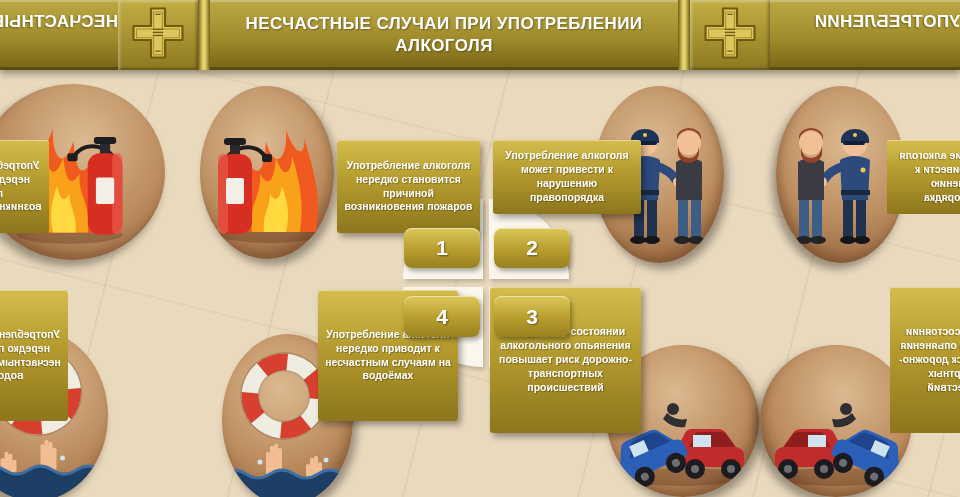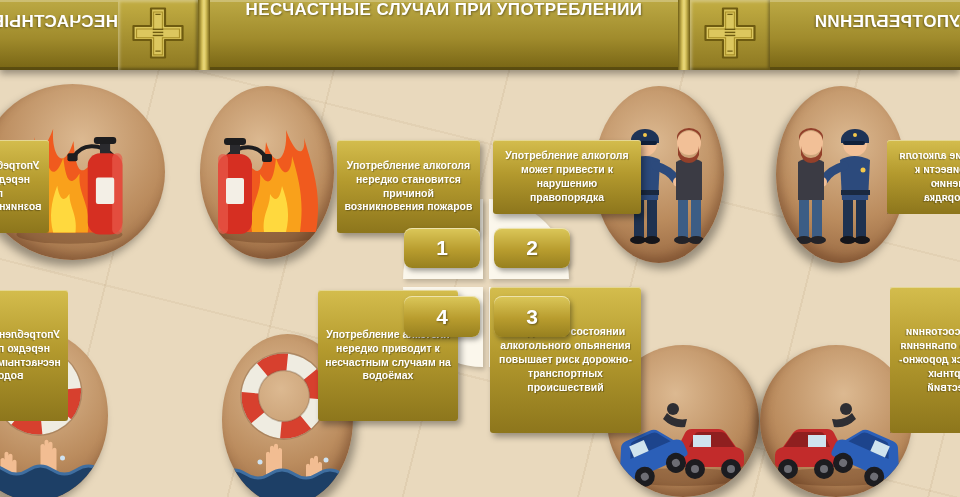--- a/index.html
+++ b/index.html
@@ -17,21 +17,21 @@
   .seg-mirror-right{width:190px;}
   .banner-mirror-inner{position:absolute;top:12px;left:0;white-space:nowrap;
     font-size:17px;font-weight:bold;color:#ffffff;letter-spacing:0.4px;
     text-shadow:1px 1px 2px rgba(0,0,0,0.35);transform:scaleX(-1);}
   .seg-mirror-left .banner-mirror-inner{width:118px;}
   .seg-mirror-right .banner-mirror-inner{width:190px;}
   .cross-panel{width:80px;display:flex;align-items:center;justify-content:center;
     background:linear-gradient(180deg,#c3ae43,#8d7821);
     box-shadow:inset 2px 2px 3px rgba(255,255,255,0.3), inset -2px -2px 3px rgba(0,0,0,0.3);}
   .ridge{width:12px;background:linear-gradient(90deg,#6e5d14,#d8c45c 35%,#e9d97e 50%,#d8c45c 65%,#6e5d14);}
-  .title-panel{flex:1;display:flex;flex-direction:column;justify-content:flex-start;align-items:center;gap:2px;}
+  .title-panel{flex:1;display:flex;flex-direction:column;justify-content:center;align-items:center;gap:2px;}
   .title-line{font-size:17px;font-weight:bold;color:#ffffff;letter-spacing:0.4px;text-align:center;
     text-shadow:1px 1px 2px rgba(0,0,0,0.35);}
   
   .petal{position:absolute;width:80px;height:80px;background:#fbf7ec;z-index:1;
     box-shadow:2px 3px 4px rgba(0,0,0,0.18);}
   
   .circle{position:absolute;border-radius:50%;overflow:hidden;z-index:2;
     background:radial-gradient(circle at 45% 32%, #dcb991 0%, #bb8c5e 55%, #8d5d38 100%);
     box-shadow:4px 6px 9px rgba(0,0,0,0.35), inset -4px -6px 10px rgba(90,50,25,0.35);}
   .circle svg{display:block;width:100%;height:100%;}
@@ -71,20 +71,21 @@
             <rect x="26" y="34" width="12" height="1.6"></rect>
               <rect x="29" y="10" width="6" height="1.4"></rect>
             <rect x="29" y="52" width="6" height="1.4"></rect>
           </g>
         </svg>
       </span>
     </div>
     <div class="ridge"></div>
     <div class="title-panel">
       <div class="title-line">НЕСЧАСТНЫЕ СЛУЧАИ ПРИ УПОТРЕБЛЕНИИ</div>
+      <div class="title-line">АЛКОГОЛЯ</div>
     </div>
     <div class="ridge"></div>
     <div class="cross-panel">
       <span>
         <svg width="56" height="56" viewBox="0 0 64 64">
           <path d="M24,4 h16 v20 h20 v16 h-20 v20 h-16 v-20 h-20 v-16 h20 Z" fill="#dcc75e" stroke="#6e5b10" stroke-width="2.5" stroke-linejoin="round"></path>
           <path d="M27,8 h10 v19.5 h19.5 v10 h-19.5 v19.5 h-10 v-19.5 h-19.5 v-10 h19.5 Z" fill="none" stroke="#a78e26" stroke-width="1.2"></path>
           <g fill="#6e5b10">
             <rect x="26" y="27" width="12" height="1.6"></rect>
               <rect x="26" y="30.5" width="12" height="1.6"></rect>

